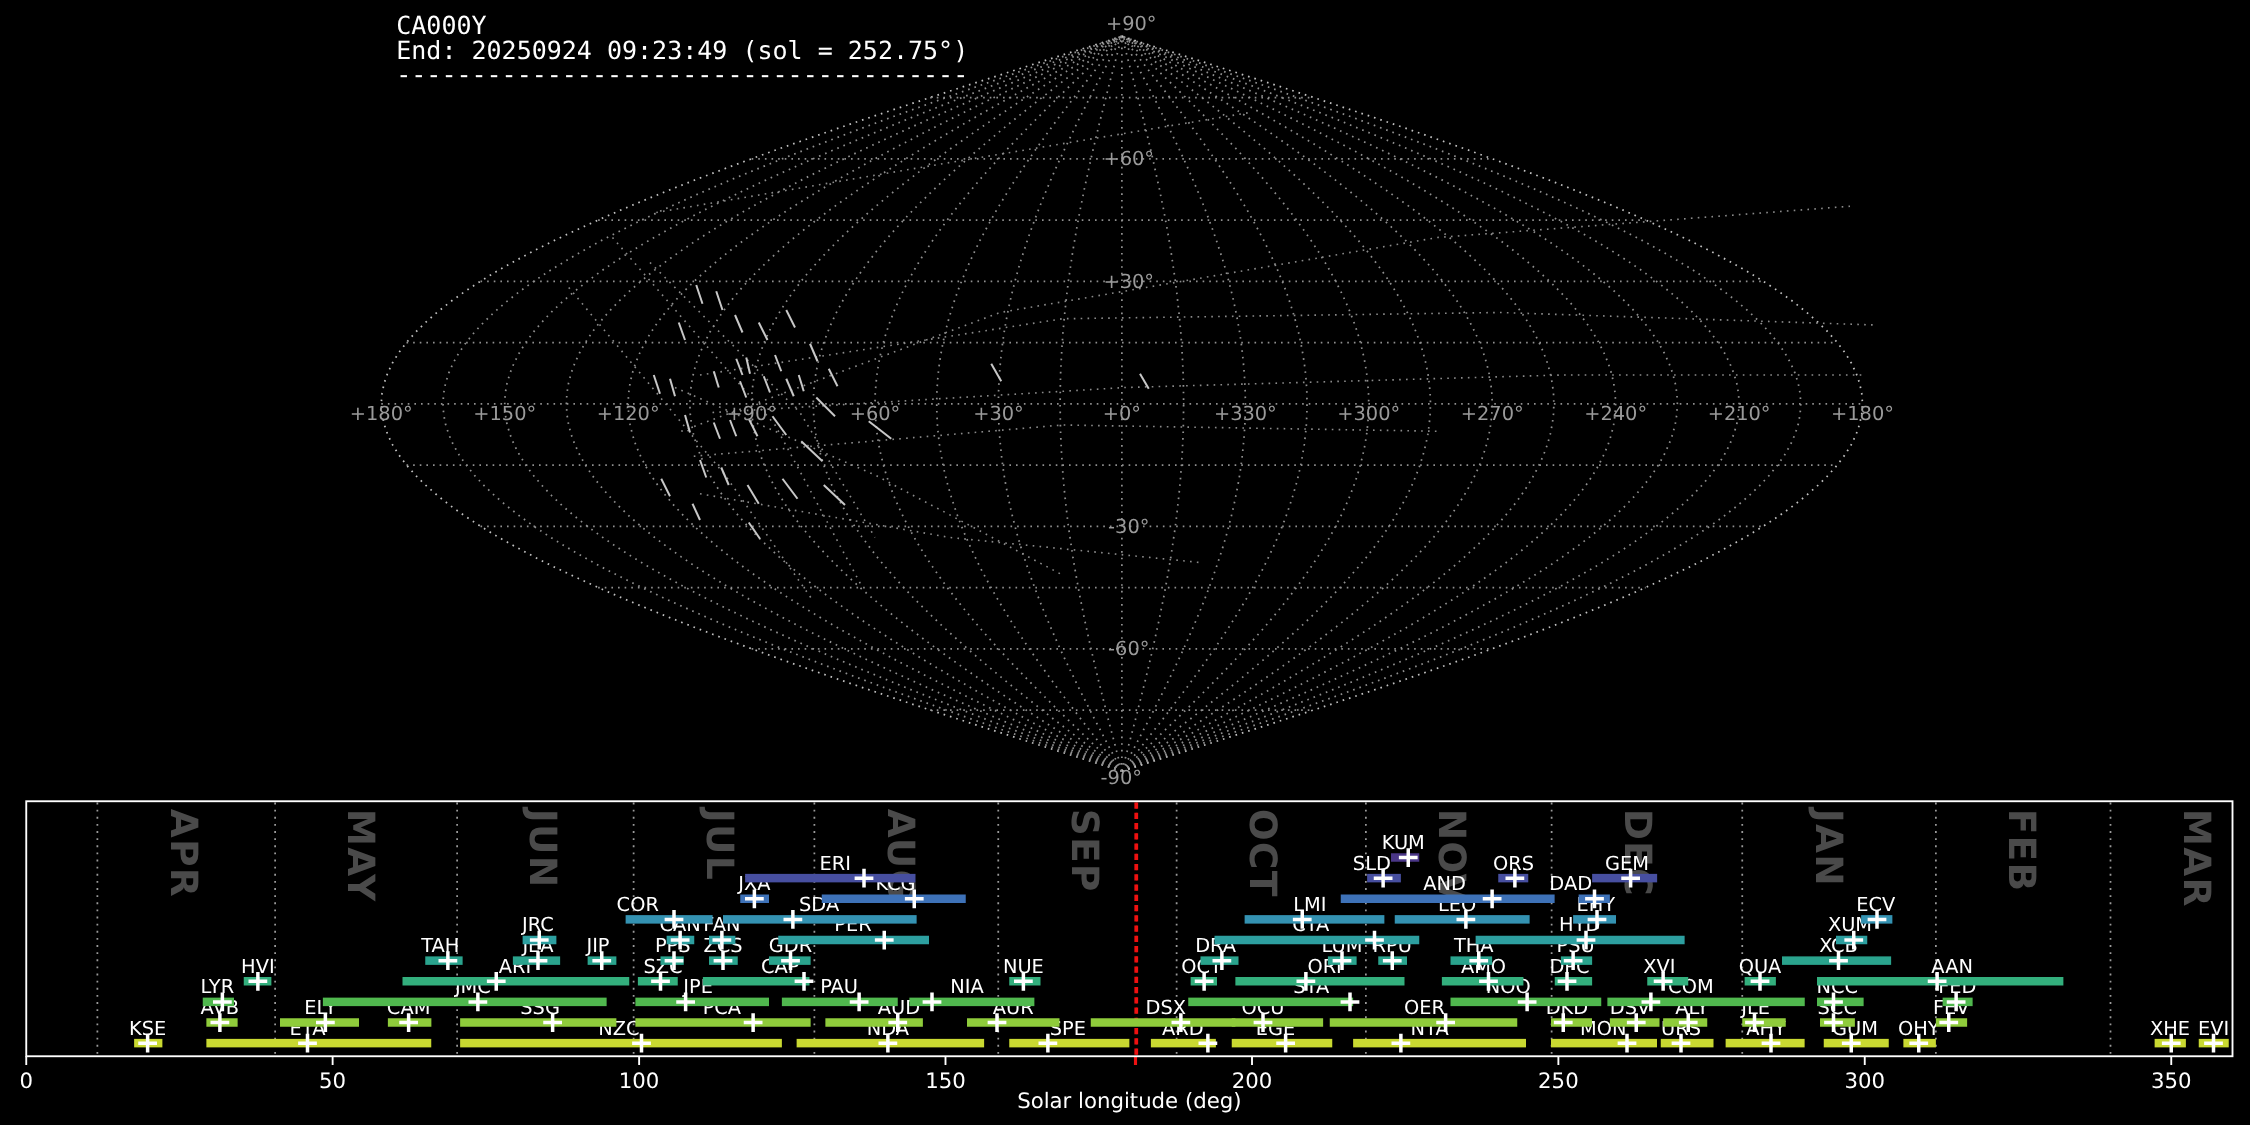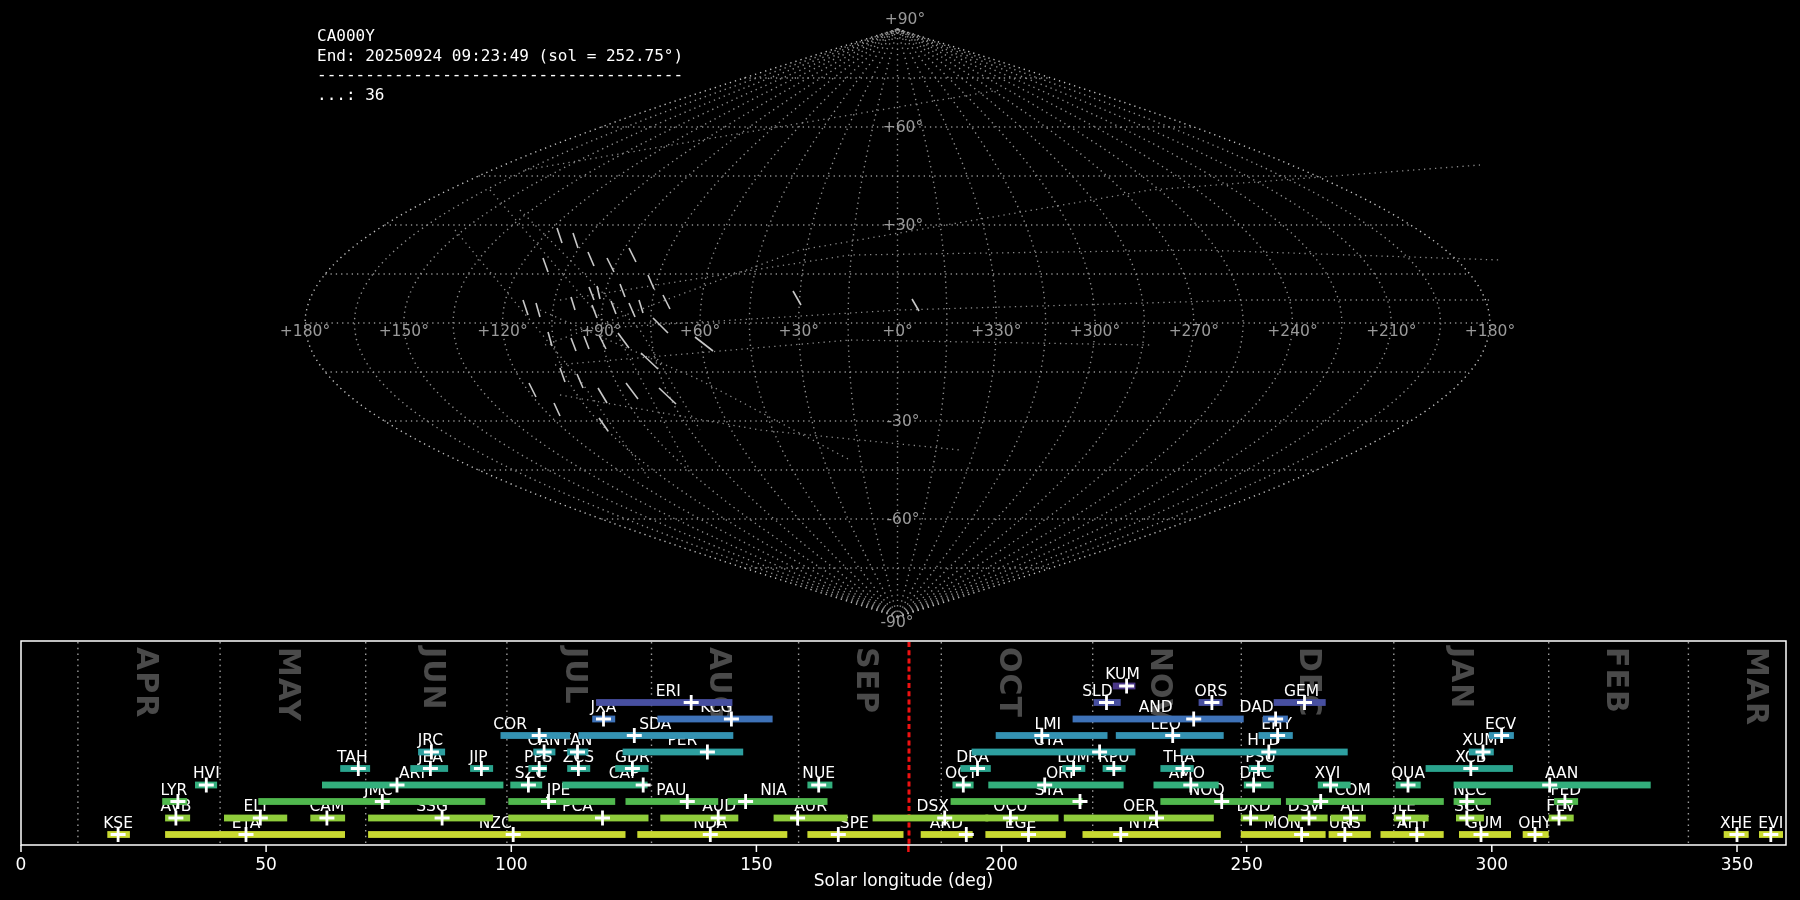--- a/index.html
+++ b/index.html
@@ -1,21 +1,21 @@
 <!DOCTYPE html>
 <html><head>
 <meta charset="utf-8">
 <style>
   html,body{margin:0;padding:0;background:#000;}
   .screen{position:relative;width:1800px;height:900px;background:#000;overflow:hidden;
           font-family:"DejaVu Sans","Liberation Sans",sans-serif;}
   svg{position:absolute;left:0;top:0;}
-  .hdr{position:absolute;left:317px;top:26px;margin:0;color:#fff;
+  .hdr{position:absolute;left:317px;top:11px;margin:0;color:#fff;
        font-family:"DejaVu Sans Mono","Liberation Mono",monospace;
-       font-size:16px;line-height:19.5px;white-space:pre;}
+       font-size:20px;line-height:19.5px;white-space:pre;}
 </style>
 </head>
 <body>
 
 <div class="screen">
   <svg id="plot" width="1800" height="900" viewBox="0 0 1800 900">
       <g>
         <polyline points="897.5,617.0 871.7,608.8 845.9,600.7 820.2,592.5 794.6,584.3 769.3,576.2 744.1,568.0 719.3,559.8 694.9,551.7 670.8,543.5 647.1,535.3 623.9,527.2 601.3,519.0 579.1,510.8 557.7,502.7 536.8,494.5 516.6,486.3 497.2,478.2 478.5,470.0 460.7,461.8 443.6,453.7 427.4,445.5 412.2,437.3 397.8,429.2 384.4,421.0 371.9,412.8 360.5,404.7 350.1,396.5 340.7,388.3 332.4,380.2 325.2,372.0 319.0,363.8 314.0,355.7 310.1,347.5 307.3,339.3 305.6,331.2 305.0,323.0 305.6,314.8 307.3,306.7 310.1,298.5 314.0,290.3 319.0,282.2 325.2,274.0 332.4,265.8 340.7,257.7 350.1,249.5 360.5,241.3 371.9,233.2 384.4,225.0 397.8,216.8 412.2,208.7 427.4,200.5 443.6,192.3 460.7,184.2 478.5,176.0 497.2,167.8 516.6,159.7 536.8,151.5 557.7,143.3 579.1,135.2 601.3,127.0 623.9,118.8 647.1,110.7 670.8,102.5 694.9,94.3 719.3,86.2 744.1,78.0 769.3,69.8 794.6,61.7 820.2,53.5 845.9,45.3 871.7,37.2 897.5,29.0" fill="none" stroke="#c2c2c2" stroke-width="1.4" stroke-dasharray="1.3 4"></polyline>
         <polyline points="897.5,617.0 873.8,608.8 850.2,600.7 826.6,592.5 803.2,584.3 779.9,576.2 756.9,568.0 734.2,559.8 711.7,551.7 689.7,543.5 668.0,535.3 646.7,527.2 625.9,519.0 605.7,510.8 586.0,502.7 566.9,494.5 548.4,486.3 530.6,478.2 513.5,470.0 497.1,461.8 481.4,453.7 466.6,445.5 452.6,437.3 439.4,429.2 427.1,421.0 415.7,412.8 405.3,404.7 395.7,396.5 387.1,388.3 379.5,380.2 372.9,372.0 367.2,363.8 362.6,355.7 359.0,347.5 356.4,339.3 354.9,331.2 354.4,323.0 354.9,314.8 356.4,306.7 359.0,298.5 362.6,290.3 367.2,282.2 372.9,274.0 379.5,265.8 387.1,257.7 395.7,249.5 405.3,241.3 415.7,233.2 427.1,225.0 439.4,216.8 452.6,208.7 466.6,200.5 481.4,192.3 497.1,184.2 513.5,176.0 530.6,167.8 548.4,159.7 566.9,151.5 586.0,143.3 605.7,135.2 625.9,127.0 646.7,118.8 668.0,110.7 689.7,102.5 711.7,94.3 734.2,86.2 756.9,78.0 779.9,69.8 803.2,61.7 826.6,53.5 850.2,45.3 873.8,37.2 897.5,29.0" fill="none" stroke="#8f8f8f" stroke-width="1.4" stroke-dasharray="1.3 4"></polyline>
         <polyline points="897.5,617.0 876.0,608.8 854.5,600.7 833.1,592.5 811.8,584.3 790.6,576.2 769.7,568.0 749.0,559.8 728.6,551.7 708.6,543.5 688.8,535.3 669.5,527.2 650.6,519.0 632.2,510.8 614.3,502.7 596.9,494.5 580.1,486.3 563.9,478.2 548.4,470.0 533.5,461.8 519.3,453.7 505.8,445.5 493.0,437.3 481.1,429.2 469.9,421.0 459.5,412.8 450.0,404.7 441.3,396.5 433.5,388.3 426.6,380.2 420.6,372.0 415.5,363.8 411.3,355.7 408.0,347.5 405.6,339.3 404.2,331.2 403.8,323.0 404.2,314.8 405.6,306.7 408.0,298.5 411.3,290.3 415.5,282.2 420.6,274.0 426.6,265.8 433.5,257.7 441.3,249.5 450.0,241.3 459.5,233.2 469.9,225.0 481.1,216.8 493.0,208.7 505.8,200.5 519.3,192.3 533.5,184.2 548.4,176.0 563.9,167.8 580.1,159.7 596.9,151.5 614.3,143.3 632.2,135.2 650.6,127.0 669.5,118.8 688.8,110.7 708.6,102.5 728.6,94.3 749.0,86.2 769.7,78.0 790.6,69.8 811.8,61.7 833.1,53.5 854.5,45.3 876.0,37.2 897.5,29.0" fill="none" stroke="#8f8f8f" stroke-width="1.4" stroke-dasharray="1.3 4"></polyline>
@@ -420,14 +420,14 @@
         <text x="1001.6" y="870" fill="#fff" font-size="17" text-anchor="middle" font-family="&quot;DejaVu Sans&quot;,&quot;Liberation Sans&quot;,sans-serif">200</text>
         <line x1="1246.7" y1="845" x2="1246.7" y2="852" stroke="#fff" stroke-width="1.5"></line>
         <text x="1246.7" y="870" fill="#fff" font-size="17" text-anchor="middle" font-family="&quot;DejaVu Sans&quot;,&quot;Liberation Sans&quot;,sans-serif">250</text>
         <line x1="1491.8" y1="845" x2="1491.8" y2="852" stroke="#fff" stroke-width="1.5"></line>
         <text x="1491.8" y="870" fill="#fff" font-size="17" text-anchor="middle" font-family="&quot;DejaVu Sans&quot;,&quot;Liberation Sans&quot;,sans-serif">300</text>
         <line x1="1737.0" y1="845" x2="1737.0" y2="852" stroke="#fff" stroke-width="1.5"></line>
         <text x="1737.0" y="870" fill="#fff" font-size="17" text-anchor="middle" font-family="&quot;DejaVu Sans&quot;,&quot;Liberation Sans&quot;,sans-serif">350</text>
         <text x="903.5" y="886" fill="#fff" font-size="17" text-anchor="middle" font-family="&quot;DejaVu Sans&quot;,&quot;Liberation Sans&quot;,sans-serif">Solar longitude (deg)</text>
       </g>
     </svg>
-  <pre class="hdr"><div>CA000Y</div><div>End: 20250924 09:23:49 (sol = 252.75°)</div><div>--------------------------------------</div><div>...: 36</div></pre>
+  <pre class="hdr"><div>CA000Y</div><div>End: 20250924 09:23:49 (sol = 252.75°)</div><div>--------------------------------------</div></pre>
 </div>
 
 </body></html>

